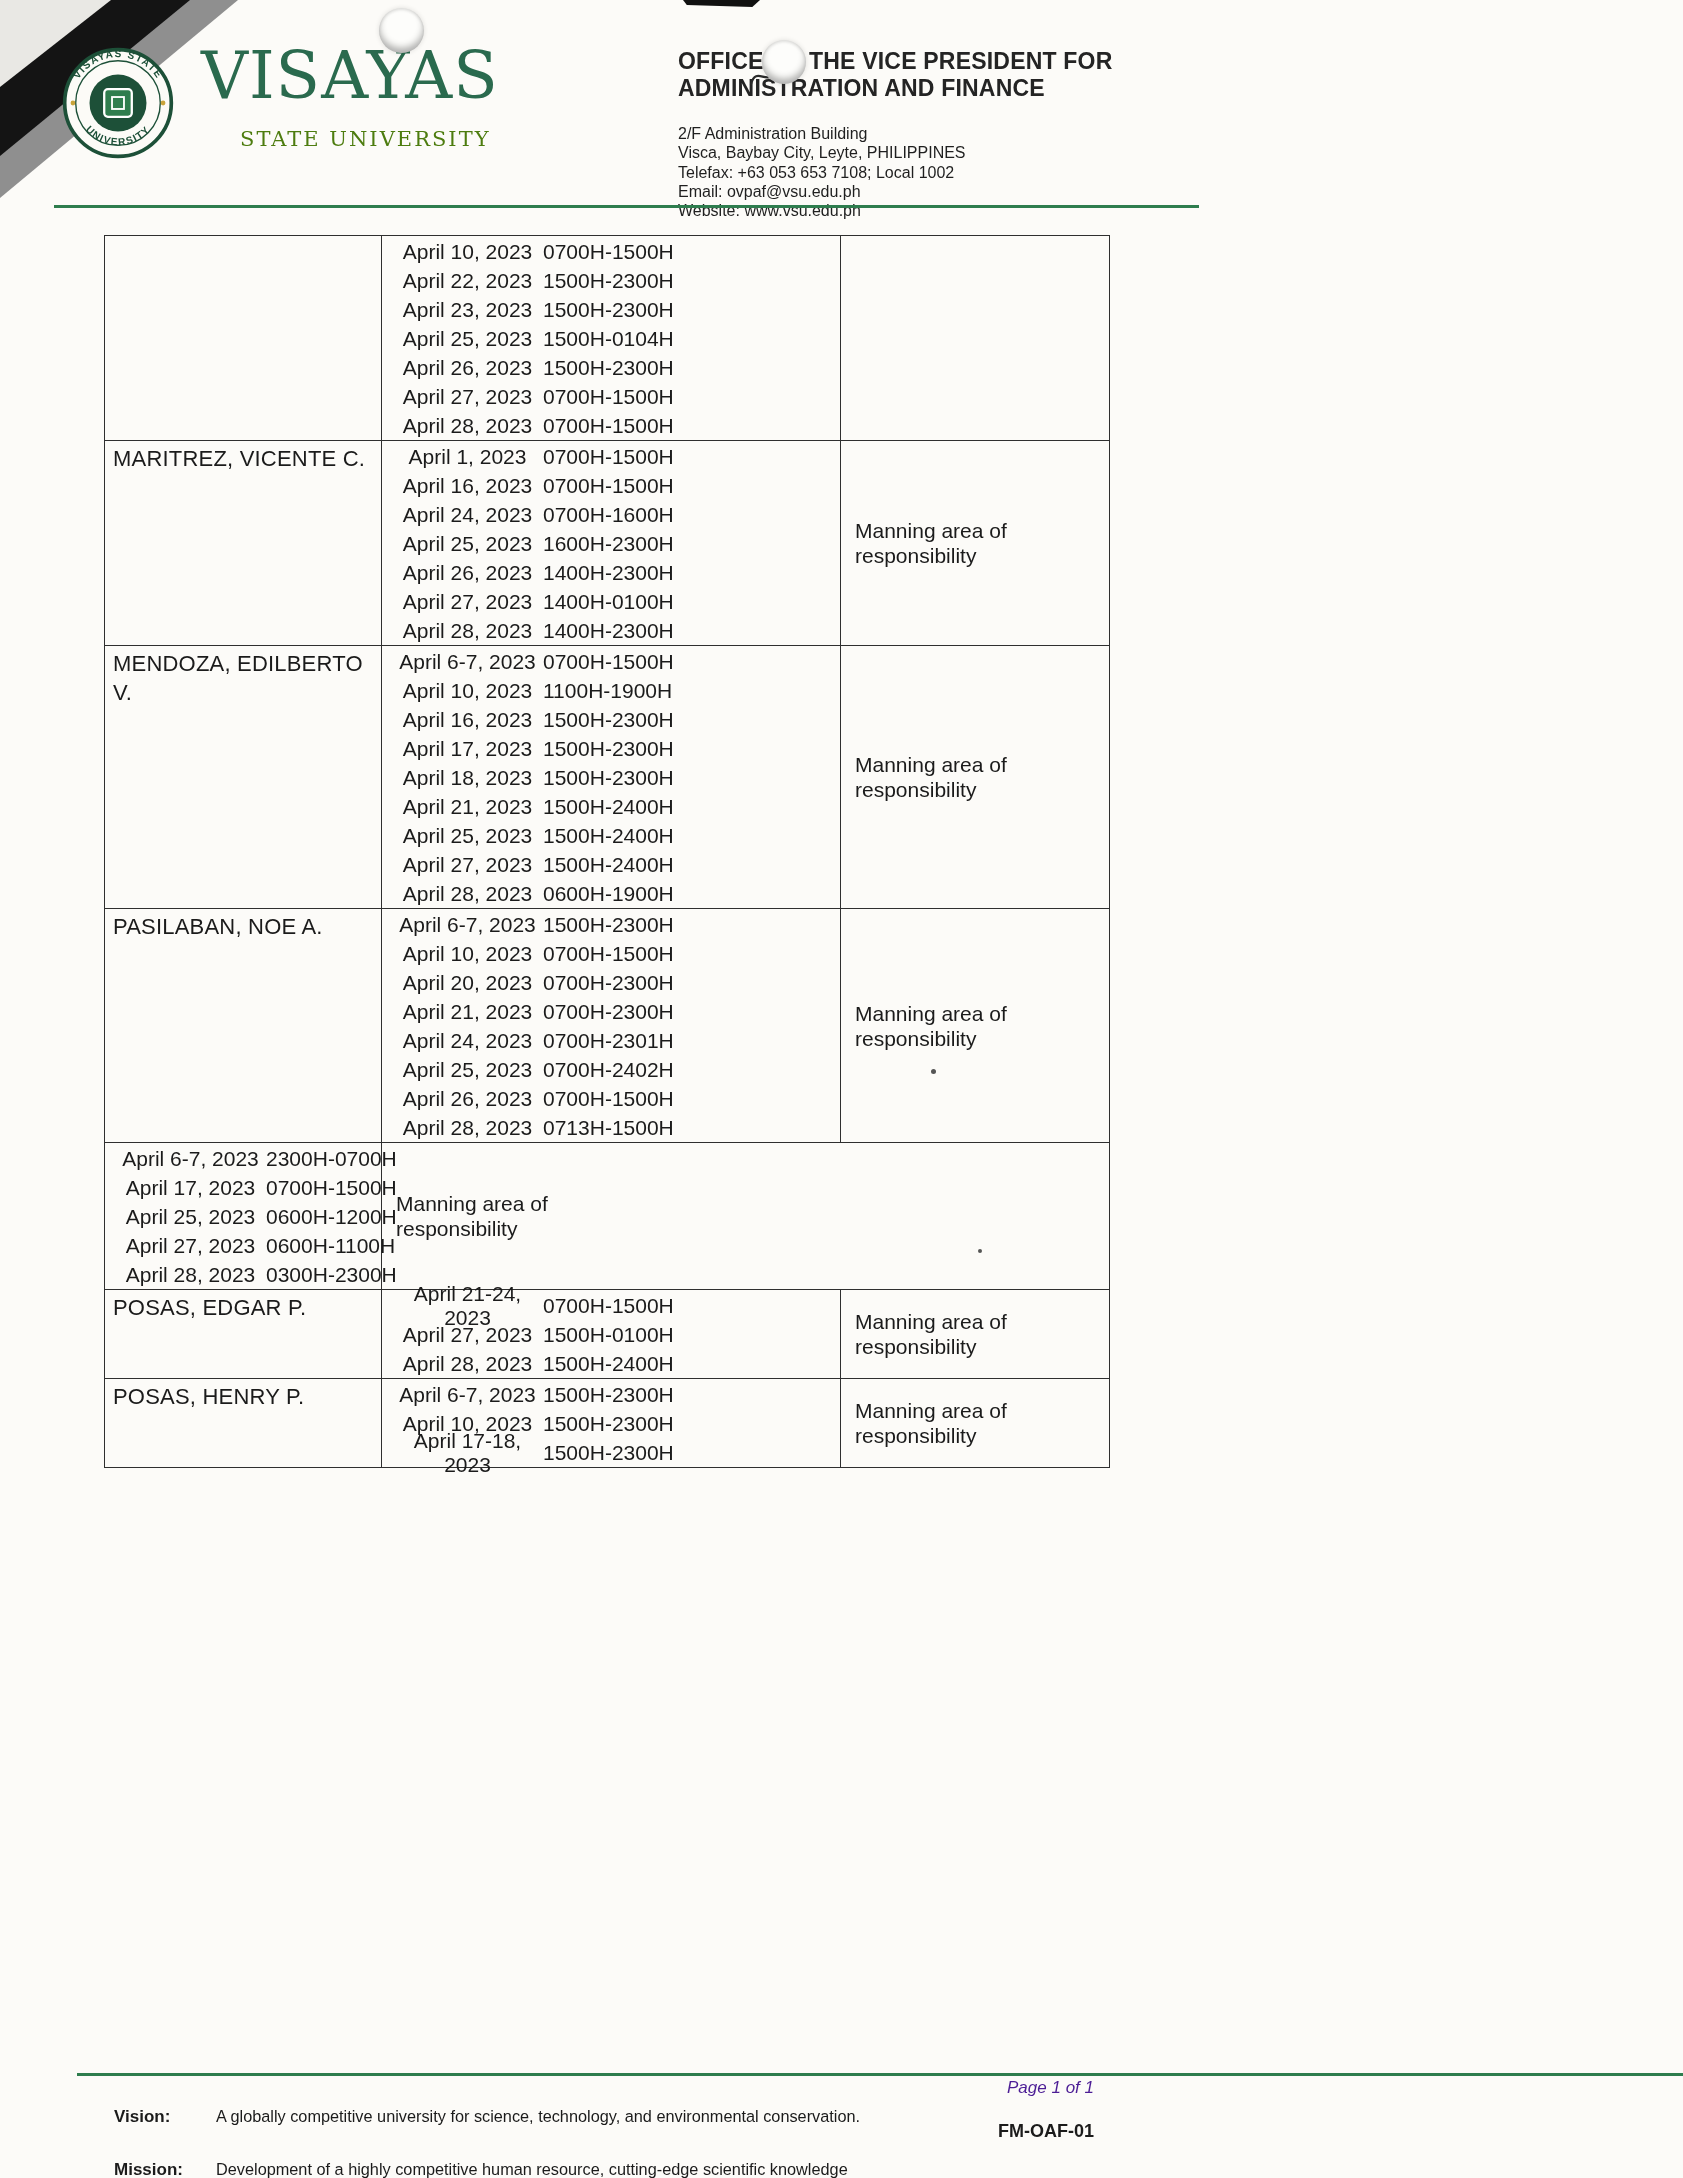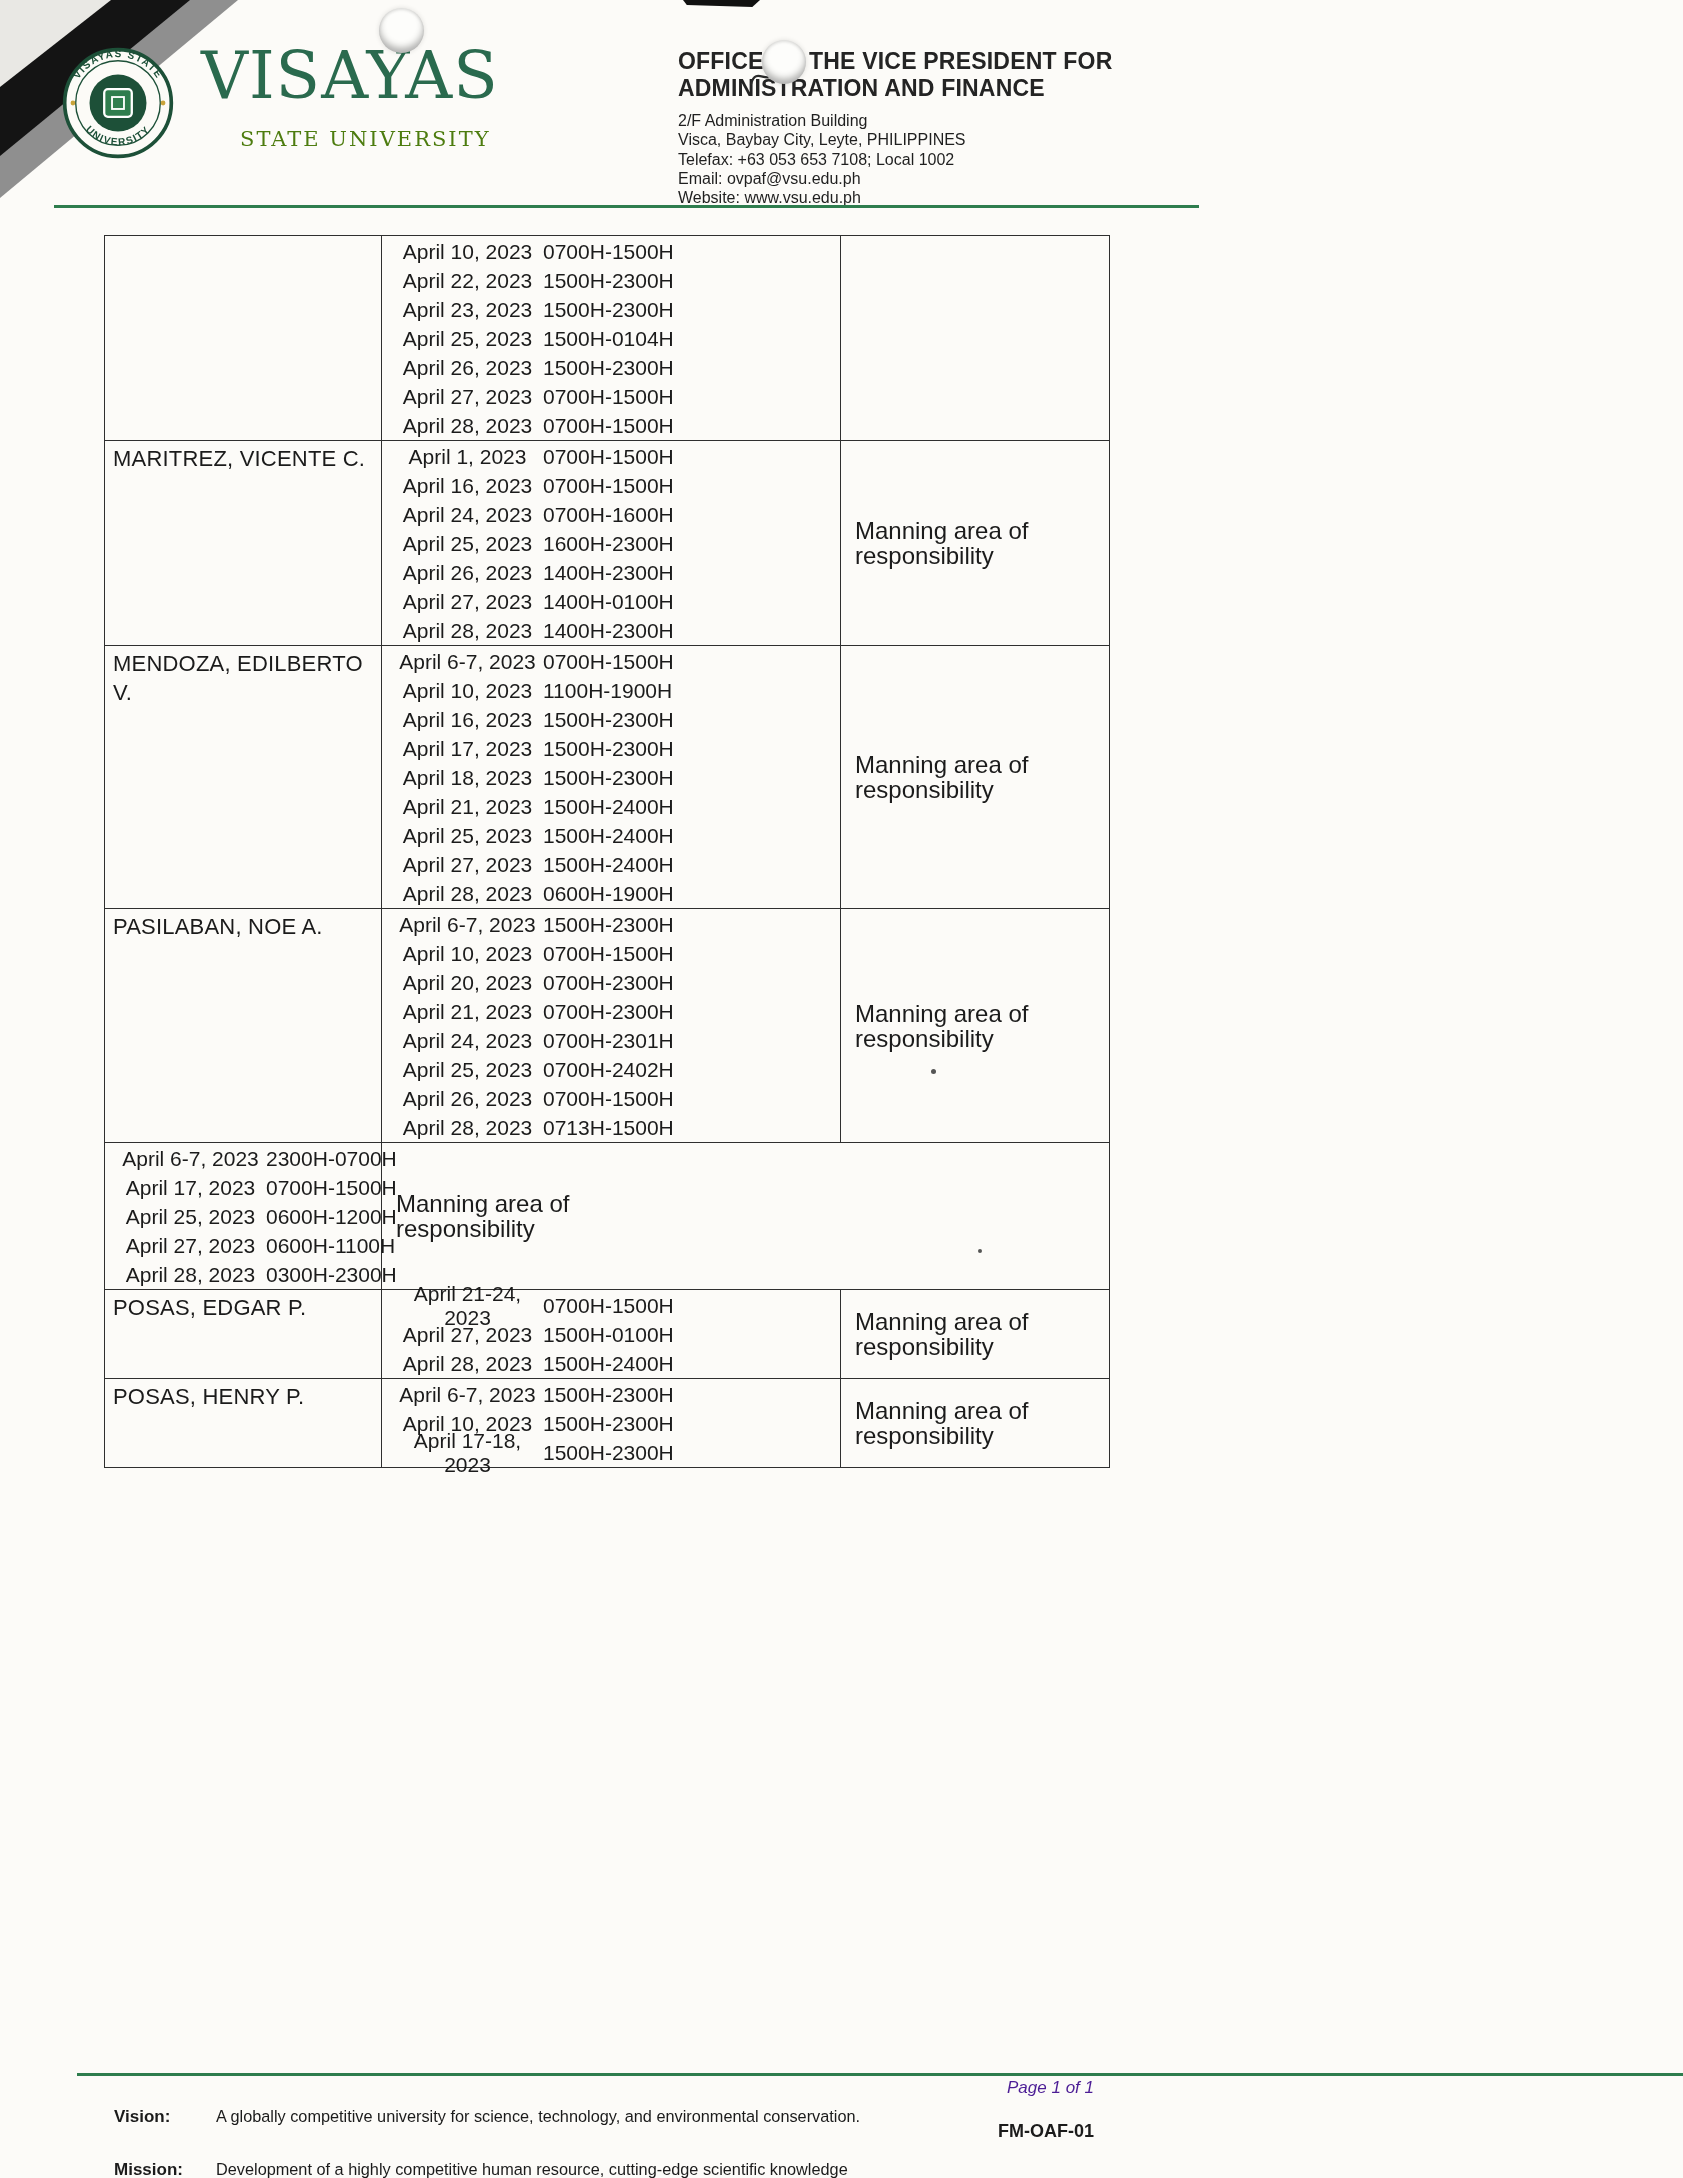--- a/index.html
+++ b/index.html
@@ -24,36 +24,36 @@
   .speck2 { left:978px; top:1249px; width:4px; height:4px; }
 
   
   .seal { position:absolute; left:61px; top:46px; }
   .wordmark { position:absolute; left:201px; top:40px; font-family:"DejaVu Serif", serif;
               font-size:65px; line-height:1.1; color:#2a6a4e; letter-spacing:1px; font-weight:500; }
   .wordmark-sub { position:absolute; left:240px; top:127px; font-family:"DejaVu Serif", serif;
                   font-size:21px; letter-spacing:2px; color:#4d7c0f; }
   .office { position:absolute; left:678px; top:48px; width:475px; }
   .office-title { font-size:23px; font-weight:bold; line-height:27px; color:#242424; letter-spacing:0.2px; }
-  .office-address { margin-top:9px; font-size:16px; line-height:19.3px; color:#1f1f1f; }
+  .office-address { margin-top:22px; font-size:16px; line-height:19.3px; color:#1f1f1f; }
   .rule { position:absolute; left:54px; top:205px; width:1145px; height:3px; background:#2e7d4e; }
 
   
   .table { position:absolute; left:104px; top:235px; width:1006px; border:1.5px solid #2f2f2f; }
   .tgroup { display:grid; grid-template-columns:277px 459px 1fr; border-bottom:1.5px solid #2f2f2f; }
   .tgroup:last-child { border-bottom:none; }
   .cell { min-height:29px; }
   .name-cell { border-right:1.5px solid #2f2f2f; padding:3px 8px 0 8px;
                font-size:22px; line-height:29px; letter-spacing:0.2px; }
   .mid-cell { border-right:1.5px solid #2f2f2f; padding-top:1px; }
   .entry { display:flex; align-items:center; height:29px; padding-left:10px; font-size:21px; }
   .entry .date { width:151px; flex:none;text-align:center; }
   .entry .time { flex:none; }
   .remarks-cell { display:flex; align-items:center; padding-left:14px; }
-  .remarks-text { width:178px; font-size:24px; line-height:25px; }
+  .remarks-text { width:178px; font-size:21px; line-height:25px; }
 
   
   .footer-rule { position:absolute; left:77px; top:2073px; width:1606px; height:3px; background:#2e7d4e; }
   .page-label { position:absolute; left:851px; top:2078px; width:243px; text-align:right;
                 font-style:italic; font-size:17px; color:#4c1d95; }
   .form-code  { position:absolute; left:851px; top:2121px; width:243px; text-align:right;
                 font-weight:bold; font-size:18px; }
   .vision-label  { position:absolute; left:114px; top:2107px; font-weight:bold; font-size:17px; }
   .vision-text   { position:absolute; left:216px; top:2107px; width:842px; font-size:16.3px; }
   .mission-label { position:absolute; left:114px; top:2160px; font-weight:bold; font-size:17px; }

